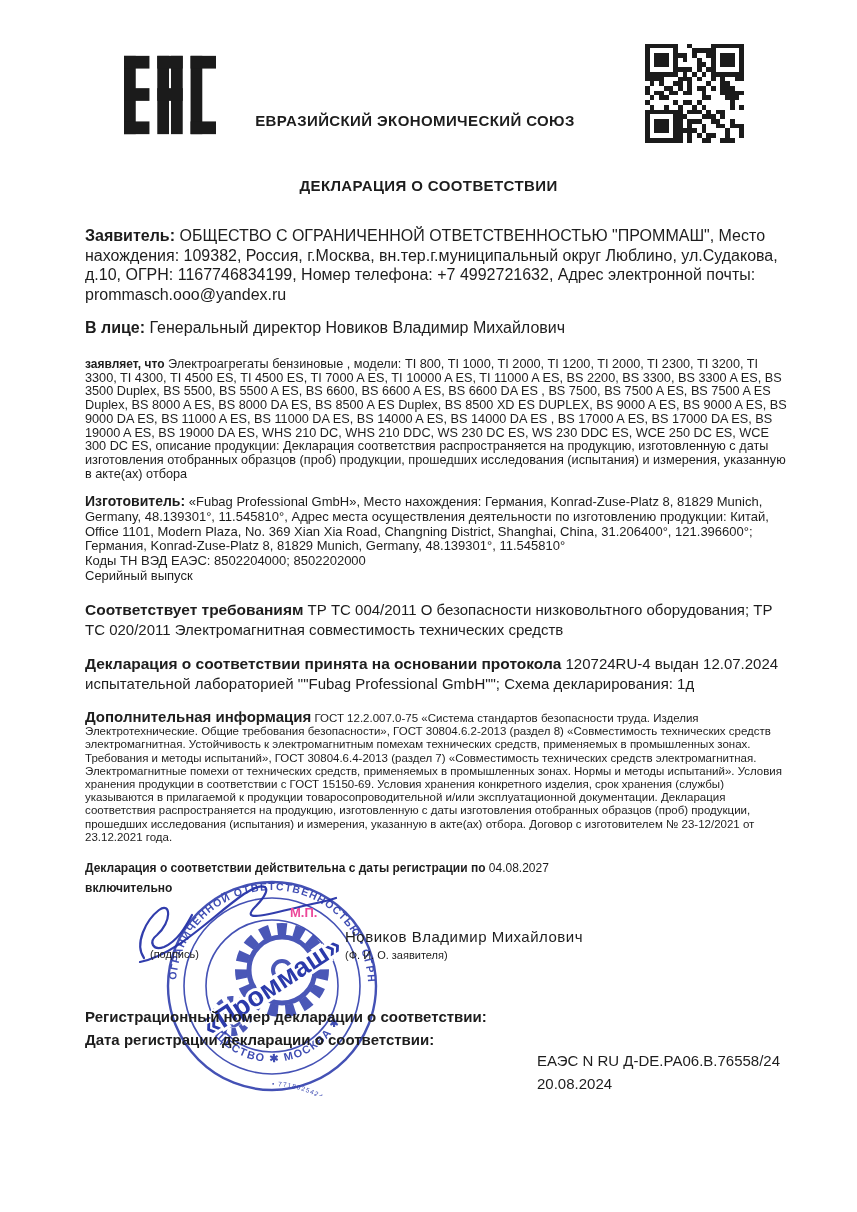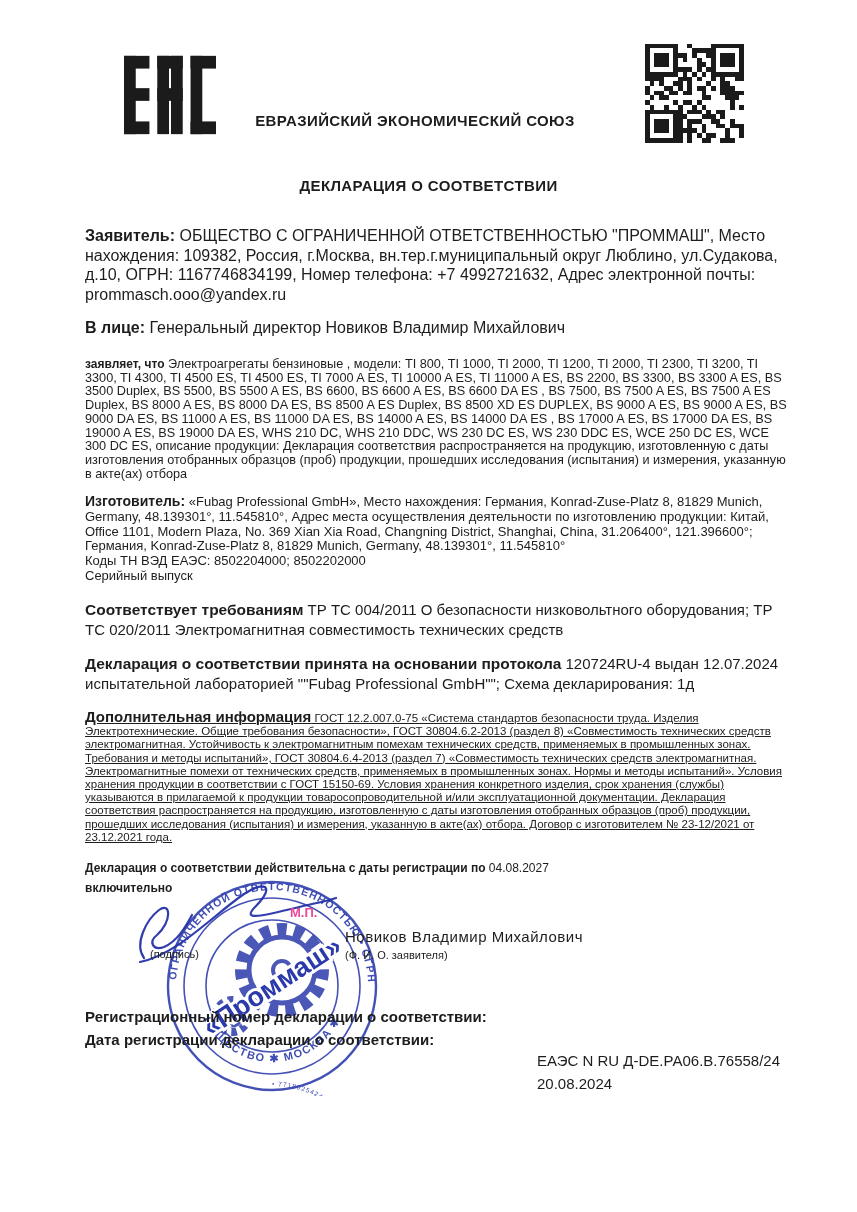--- a/index.html
+++ b/index.html
@@ -20,21 +20,21 @@
   .applicant{top:226px;font-size:16px;line-height:19.5px;}
   .representative{top:318px;font-size:16px;line-height:19.5px;}
   .declares{top:358px;font-size:12.7px;line-height:13.7px;}
   .declares .lbl{font-size:12px;}
   .manufacturer{top:494px;font-size:13px;line-height:14.8px;}
   .manufacturer .lbl{font-size:14px;}
   .compliance{top:600px;font-size:15px;line-height:20px;}
   .compliance .lbl{font-size:15.5px;}
   .basis{top:654px;font-size:15px;line-height:20px;}
   .basis .lbl{font-size:15.5px;}
-  .additional{top:710px;font-size:11.5px;line-height:13.2px;text-decoration:underline;}
+  .additional{top:710px;font-size:11.5px;line-height:13.2px;}
   .additional .lbl{font-size:15px;}
   .validity{top:858px;font-size:12px;line-height:20px;font-weight:bold;}
   .line{display:block;}
   .sig-svg{position:absolute;left:126px;top:880px;width:215px;height:92px;}
   .stamp-svg{position:absolute;left:162px;top:876px;width:220px;height:220px;}
   .sig-caption{position:absolute;left:150px;top:948px;font-size:11px;color:#222;}
   .mp-mark{position:absolute;left:290px;top:905px;font-size:13px;font-weight:bold;color:#ec4899;}
   .applicant-name{position:absolute;left:345px;top:928px;font-size:15px;letter-spacing:.5px;}
   .name-caption{position:absolute;left:345px;top:949px;width:270px;font-size:11px;}
   .reg-row{position:absolute;left:85px;width:708px;font-size:15px;line-height:18px;}

